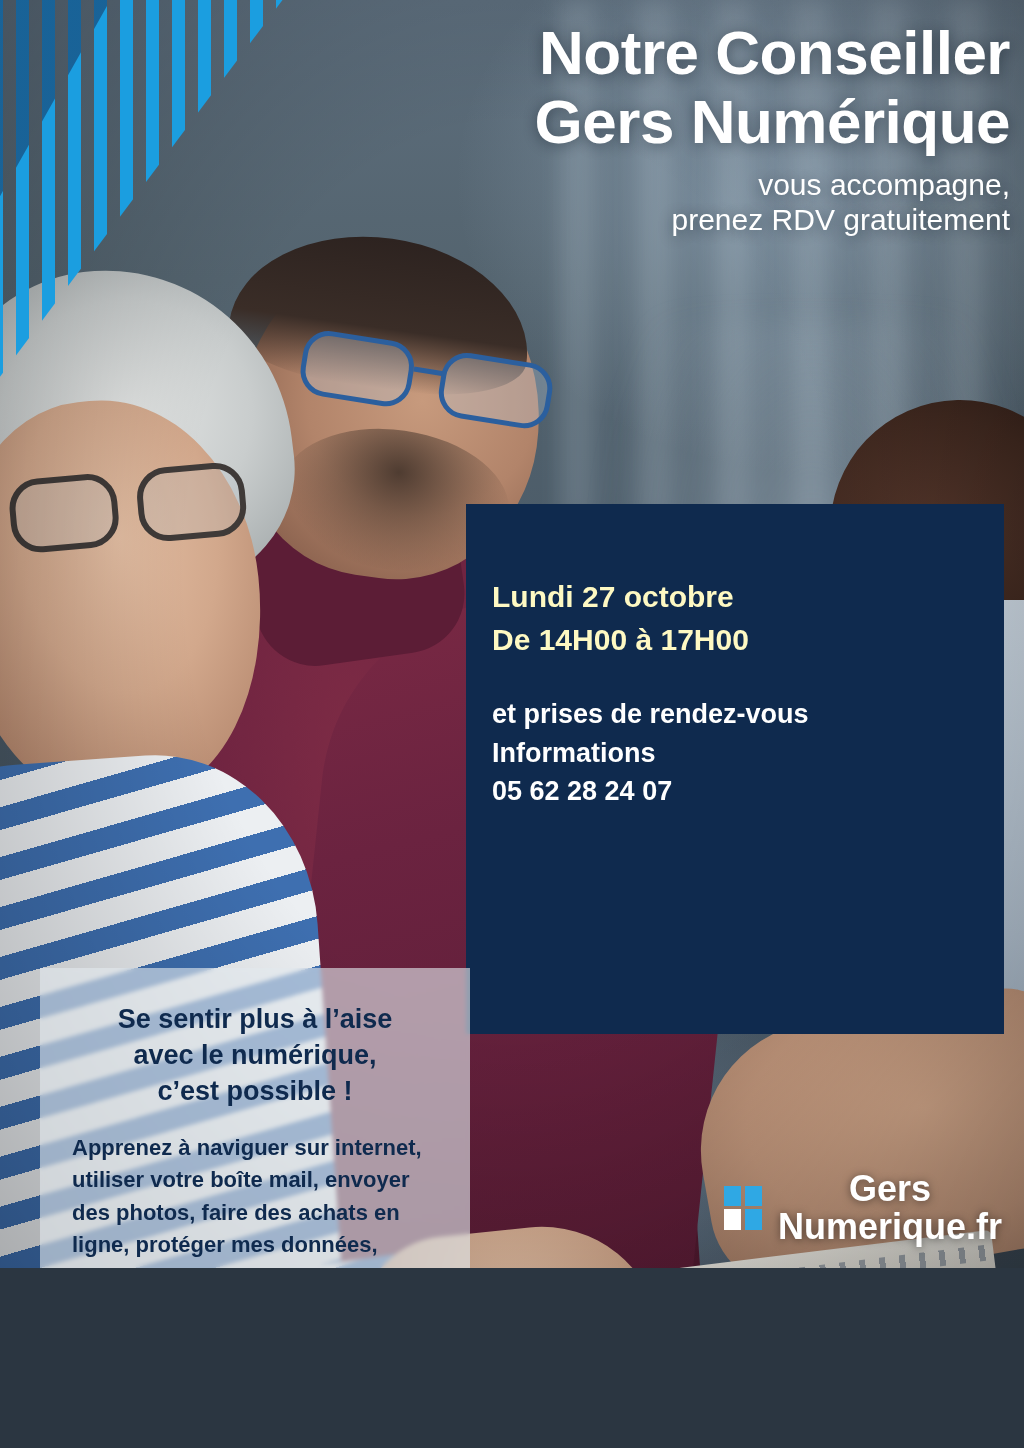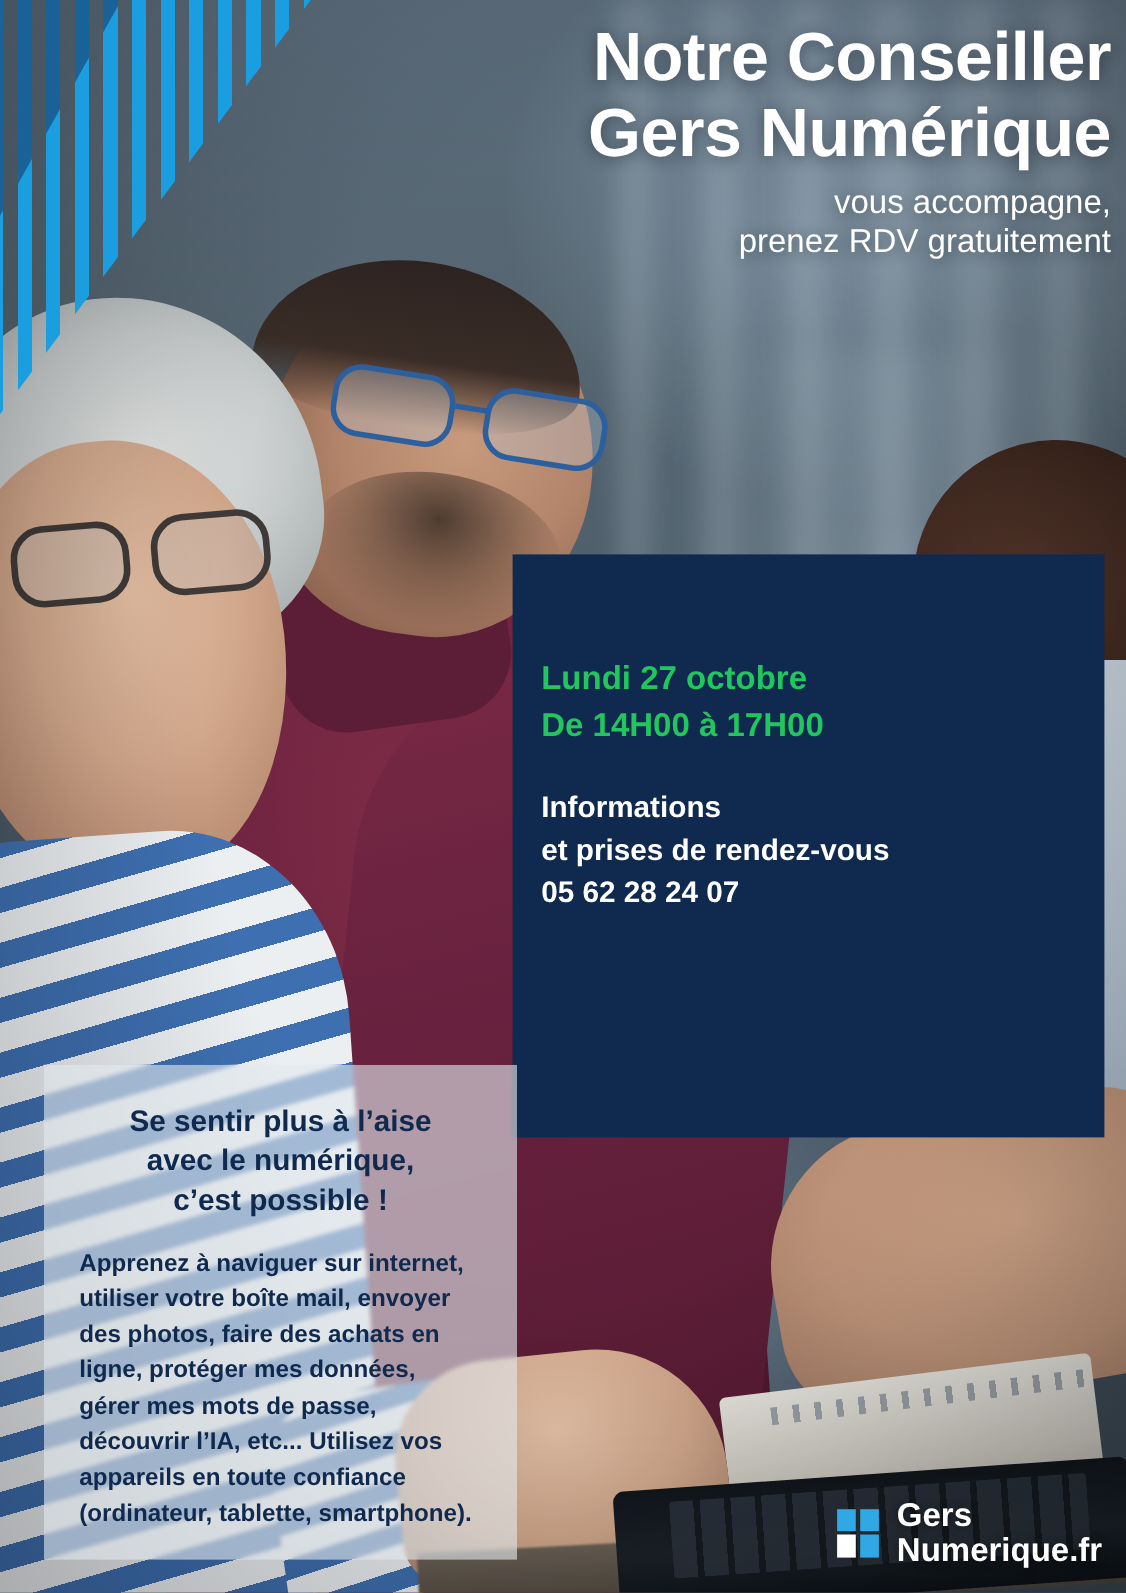--- a/index.html
+++ b/index.html
@@ -6,21 +6,21 @@
   html, body {
     width: 1024px;
     height: 1448px;
     font-family: "Liberation Sans", sans-serif;
     background: #2b3641;
     overflow: hidden;
   }
   #poster {
     position: relative;
     width: 1024px;
-    height: 1448px;
+    height: 1268px;
     overflow: hidden;
     background: #3a4652;
   }
 
   
   .photo {
     position: absolute;
     inset: 0;
     background:
       
@@ -281,22 +281,22 @@
     background: #0f2a4e;
     padding: 38px 40px 0 26px;
   }
   .info-panel .venue {
     color: #2fa8e4;
     font-size: 37px;
     font-weight: bold;
     line-height: 1.28;
   }
   .info-panel .when {
-    margin-top: 54px;
-    color: #22c55e;
+    margin-top: 34px;
+    color: #fef9c3;
     font-size: 30px;
     font-weight: bold;
     line-height: 1.42;
   }
   .info-panel .contact {
     margin-top: 34px;
     color: #ffffff;
     font-size: 27px;
     font-weight: bold;
     line-height: 1.42;
@@ -343,24 +343,24 @@
     position: absolute;
     display: block;
     background: #2fa8e4;
   }
   .logo-mark i.b1 { left: 0;  top: 0;  width: 17px; height: 20px; }
   .logo-mark i.b2 { left: 21px; top: 0; width: 17px; height: 20px; }
   .logo-mark i.b3 { left: 0;  top: 23px; width: 17px; height: 21px; background: #ffffff; }
   .logo-mark i.b4 { left: 21px; top: 23px; width: 17px; height: 21px; background: #2fa8e4; }
   .logo-text {
     color: #ffffff;
-    font-size: 30px;
+    font-size: 36px;
     font-weight: bold;
     line-height: 1.06;
-    text-align: left;
+    text-align: center;
     text-shadow: 0 1px 8px rgba(0,0,0,.5);
   }
   .logo-text .tld { color: #ffffff; }
 </style>
 </head>
 <body>
 
 <div id="poster">
 
   <div class="photo">
@@ -411,22 +411,22 @@
     <div class="l3">vous accompagne,</div>
     <div class="l4">prenez RDV gratuitement</div>
   </div>
 
   <div class="info-panel">
     <div class="when">
       <div>Lundi 27 octobre</div>
       <div>De 14H00 à 17H00</div>
     </div>
     <div class="contact">
+      <div>et prises de rendez-vous</div>
       <div>Informations</div>
-      <div>et prises de rendez-vous</div>
       <div>05 62 28 24 07</div>
     </div>
   </div>
 
   <div class="note-panel">
     <div class="note-title">
       <div>Se sentir plus à l’aise</div>
       <div>avec le numérique,</div>
       <div>c’est possible !</div>
     </div>

